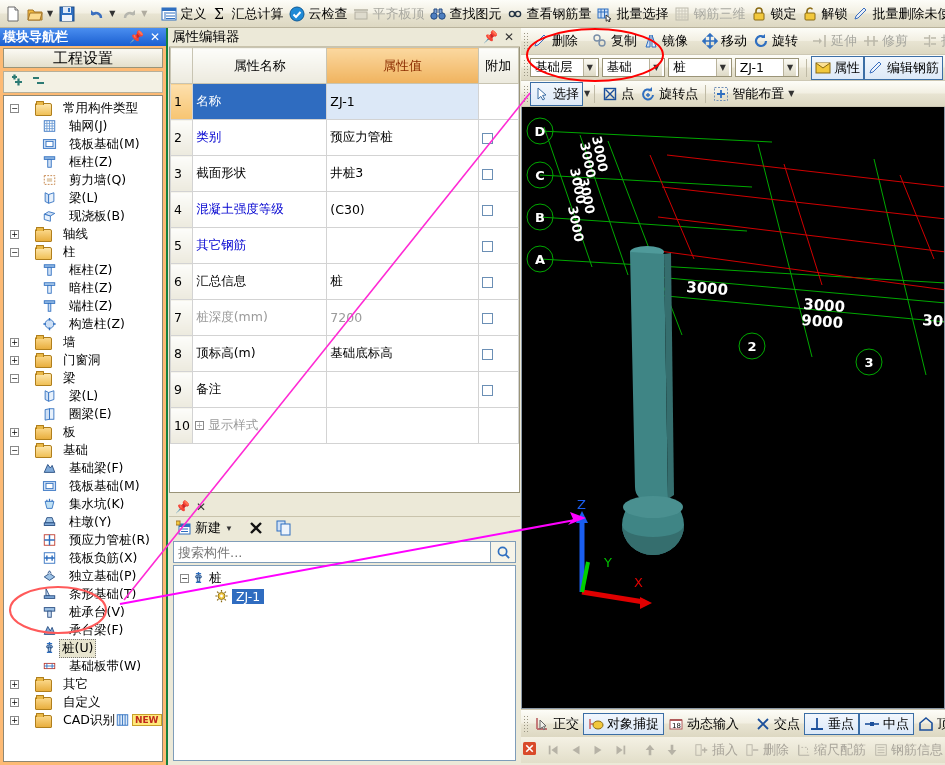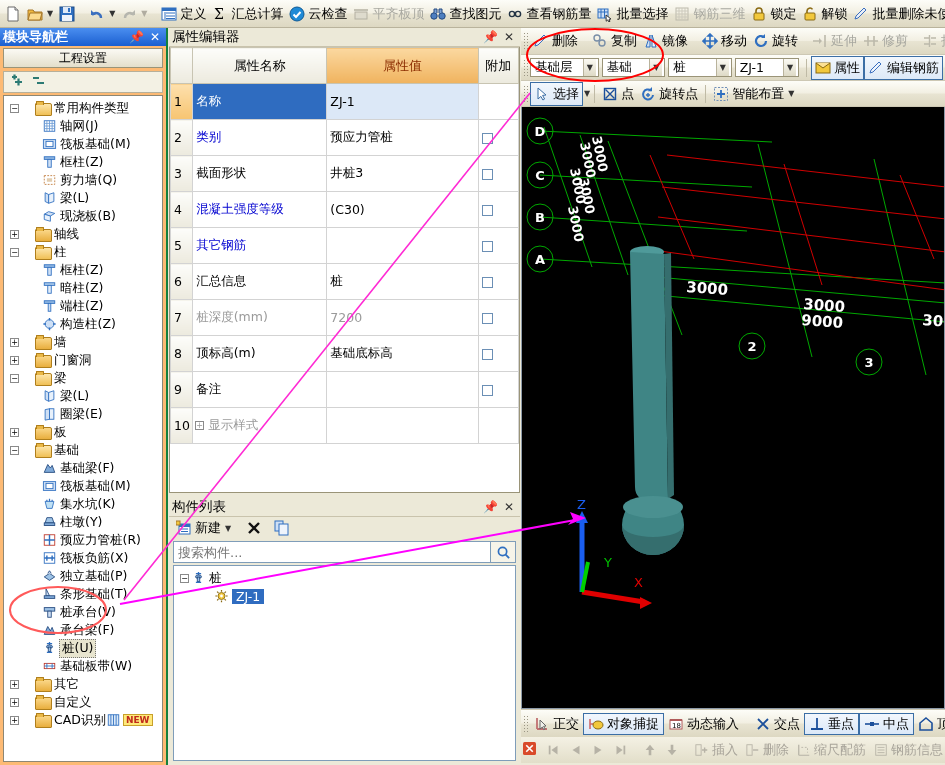--- a/index.html
+++ b/index.html
@@ -44,21 +44,21 @@
     color: #fff; font-weight: bold; font-size: 13px;
     display: flex; align-items: center; padding: 0 3px;
   }
   .panel-title .ttl { flex: 1; }
   .panel-title .pinx { font-size: 12px; padding: 0 3px; color:#fff;}
   .navbtn {
     margin: 2px 3px 0 3px; height: 20px;
     background: linear-gradient(to bottom,#fbfaf4,#e3dfcb);
     border: 1px solid #9a9478;
     display: flex; align-items: center; justify-content: center;
-    font-size: 12px; color:#000;
+    font-size: 15px; color:#000;
   }
   .navtools {
     margin: 3px 3px 0 3px; height: 22px;
     background: #f3f1e4; border:1px solid #b6b09a;
     display:flex; align-items:center; gap:6px; padding:0 5px;
   }
   #tree {
     margin: 2px 3px 3px 3px; flex:1;
     background: #fff; border: 1px solid #8d8774;
     overflow: hidden; padding-top: 3px;
@@ -66,21 +66,21 @@
   }
   .tnode { display:flex; align-items:center; height:18px; white-space:nowrap; }
   .tnode .exp {
     width: 9px; height: 9px; border: 1px solid #8a8a8a; background:#fff;
     font-size: 8px; line-height: 7px; text-align: center; color:#000;
     margin-right: 2px; flex:none; font-family:"DejaVu Sans",sans-serif;
   }
   .dots { width:14px; flex:none; border-top:0; height:18px;
           background-image:radial-gradient(#b0b0b0 0.5px, transparent 0.6px);
           background-size:2px 2px; background-position:center; opacity:.55;}
-  .tlabel { margin-left:3px; color:#000; }
+  .tlabel { margin-left:12px; color:#000; }
   .tlabel.sel { background:#e8e5cf; border:1px dotted #777; padding:0 2px; margin-left:2px;}
   .indent1 { padding-left: 6px; }
   .indent2 { padding-left: 24px; }
   .fold { width:16px;height:14px;flex:none;position:relative;}
   .fold::before{content:"";position:absolute;left:0;top:2px;width:15px;height:11px;
     background:linear-gradient(to bottom,#fbd88a,#e8ae3e);border:1px solid #b07f1c;border-radius:1px 2px 1px 1px;}
   .fold::after{content:"";position:absolute;left:1px;top:0px;width:6px;height:3px;
     background:#eab847;border:1px solid #b07f1c;border-bottom:none;border-radius:1px 1px 0 0;}
   .fold.open::before{background:linear-gradient(to bottom,#fde6ad,#f0c055);}
 
@@ -113,21 +113,21 @@
   .cbx { display:inline-block; width:11px; height:11px; border:1px solid #6b8fb5; background:#fff; vertical-align:middle;}
   .plusbox{display:inline-block;width:9px;height:9px;border:1px solid #8a8a8a;background:#fff;
     font-size:8px;line-height:7px;text-align:center;margin-right:4px;vertical-align:middle;}
 
   
   #clist { position:absolute; left:169px; top:498px; width:351px; height:267px;
            background:#ece9d8; display:flex; flex-direction:column;}
   #clist .panel-title { background:#ece9d8; color:#000; border-bottom:1px solid #c9c3ac;
      height:19px; font-weight:normal; font-size:13.5px;}
   #clist .panel-title .pinx { color:#333; }
-  .clbar { height:22px; display:flex; align-items:center; gap:8px; padding:0 4px; }
+  .clbar { height:22px; display:flex; align-items:center; gap:8px; padding:0 4px;font-family:Liberation Serif, serif; }
   .searchrow { margin:2px 4px 0 4px; height:22px; display:flex; }
   .searchrow input {
     flex:1; height:22px; border:1px solid #7f9db9; border-right:none;
     font-size:13px; padding:0 4px; color:#777; outline:none; font-family:inherit;
   }
   .searchbtn { width:26px; height:22px; border:1px solid #7f9db9; background:#f6f4e9;
                display:flex;align-items:center;justify-content:center;}
   .cltree { margin:2px 4px 4px 4px; flex:1; background:#fff; border:1px solid #7f9db9; padding-top:3px; font-size:12.5px;}
 
   
@@ -700,21 +700,20 @@
               <td class="vl"></td>
               <td class="att"></td>
             </tr>
           </tbody>
       </table>
     </div>
   </div>
 
   <div id="clist">
     <div class="panel-title">
-      <span class="ttl">构件列表</span>
       <span class="pinx">📌</span>
       <span class="pinx">✕</span>
     </div>
     <div class="clbar">
       <span class="tbtn">
         <span class="ico">
           <svg width="16" height="16" viewBox="0 0 16 16">
               <rect x="3" y="4" width="11" height="10" fill="#fff" stroke="#2f6fc0"></rect>
               <rect x="3" y="4" width="11" height="3" fill="#2f6fc0"></rect>
               <path d="M5 9h7M5 11.5h7" stroke="#2f6fc0"></path>

